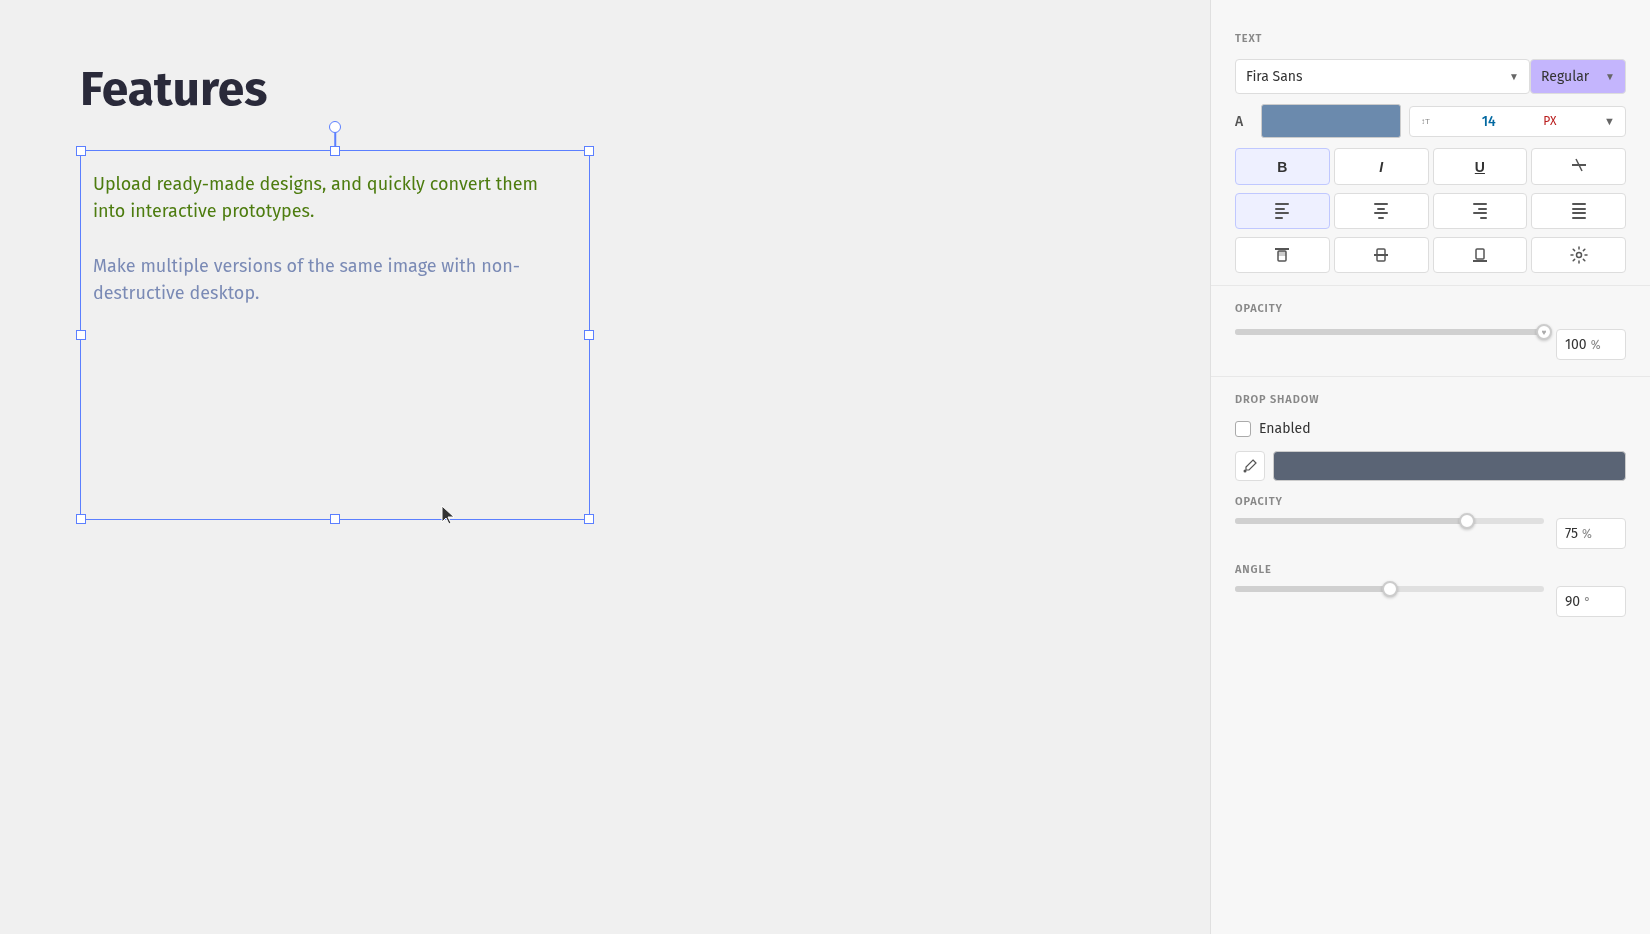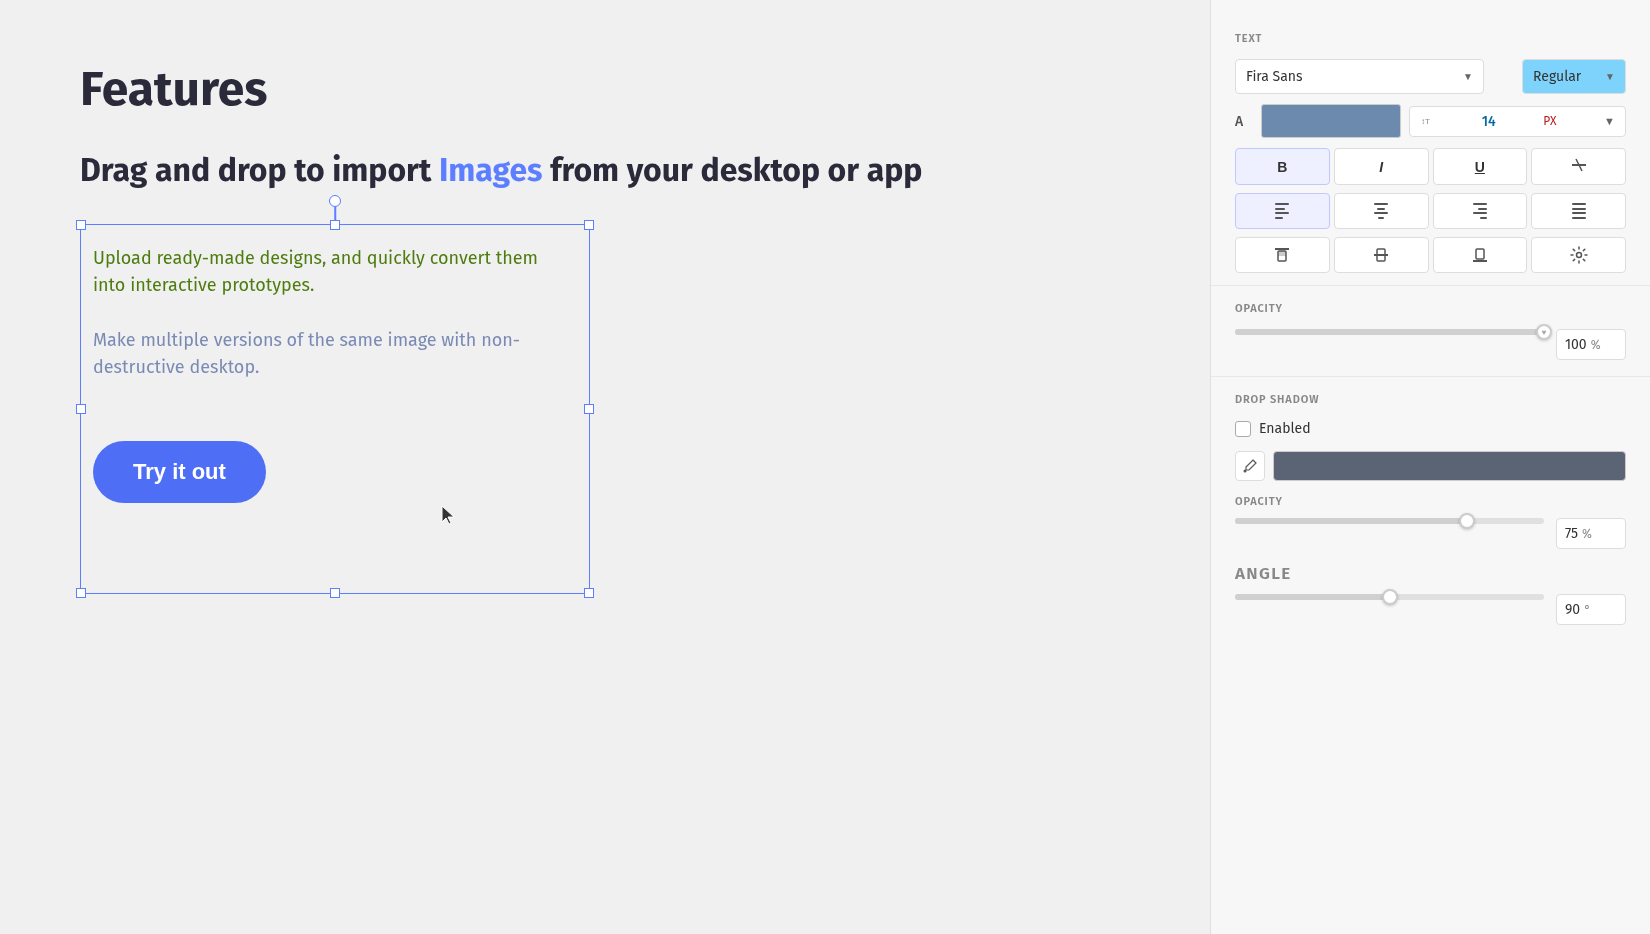--- a/index.html
+++ b/index.html
@@ -162,32 +162,31 @@
       padding: 8px 10px;
       font-size: 14px;
       color: #333;
       display: flex;
       align-items: center;
       justify-content: space-between;
       cursor: pointer;
     }
 
     .weight-select {
-      width: 104px;
-      background: #7dd3fc;
+      width: 96px;
+      background: #c4b5fd;
       border: 1px solid #ddd;
       border-radius: 4px;
       padding: 8px 10px;
       font-size: 14px;
       color: #333;
       display: flex;
       align-items: center;
       justify-content: space-between;
       cursor: pointer;
-      margin-left: 38px;
     }
 
     .chevron-icon {
       color: #666;
       font-size: 10px;
     }
 
     
     .color-size-row {
       display: flex;
@@ -485,21 +484,21 @@
     .opacity-label-sm {
       font-size: 11px;
       font-weight: 600;
       color: #888;
       letter-spacing: 0.08em;
       text-transform: uppercase;
       margin-bottom: 10px;
     }
 
     .angle-label-sm {
-      font-size: 17px;
+      font-size: 11px;
       font-weight: 600;
       color: #888;
       letter-spacing: 0.08em;
       text-transform: uppercase;
       margin-bottom: 10px;
       margin-top: 14px;
     }
 
     
     .mouse-cursor {
@@ -513,43 +512,39 @@
     }
   </style>
 </head>
 <body>
 
 <div class="canvas-area">
   <div class="canvas-content">
 
     <h1 class="features-heading">Features</h1>
 
-    <p class="drag-drop-text">
-      <span>Drag and drop to import </span><span class="link-text">Images</span><span> from your desktop or app</span>
-    </p>
 
     <div class="selected-container">
       
       <div class="rotation-line"></div>
       <div class="rotation-handle"></div>
 
       
       <div class="handle handle-top-left"></div>
       <div class="handle handle-top-center"></div>
       <div class="handle handle-top-right"></div>
       <div class="handle handle-mid-left"></div>
       <div class="handle handle-mid-right"></div>
       <div class="handle handle-bot-left"></div>
       <div class="handle handle-bot-center"></div>
       <div class="handle handle-bot-right"></div>
 
       <p class="upload-text">Upload ready-made designs, and quickly convert them into interactive prototypes.</p>
       <p class="make-multiple-text">Make multiple versions of the same image with non-destructive desktop.</p>
 
-      <button class="try-it-out-btn">Try it out</button>
     </div>
 
     <div class="mouse-cursor">
       <svg width="20" height="24" viewBox="0 0 20 24">
         <path d="M2 2 L2 18 L6 14 L9 20 L11 19 L8 13 L14 13 Z" fill="#333" stroke="white" stroke-width="1"></path>
       </svg>
     </div>
 
   </div>
 </div>

